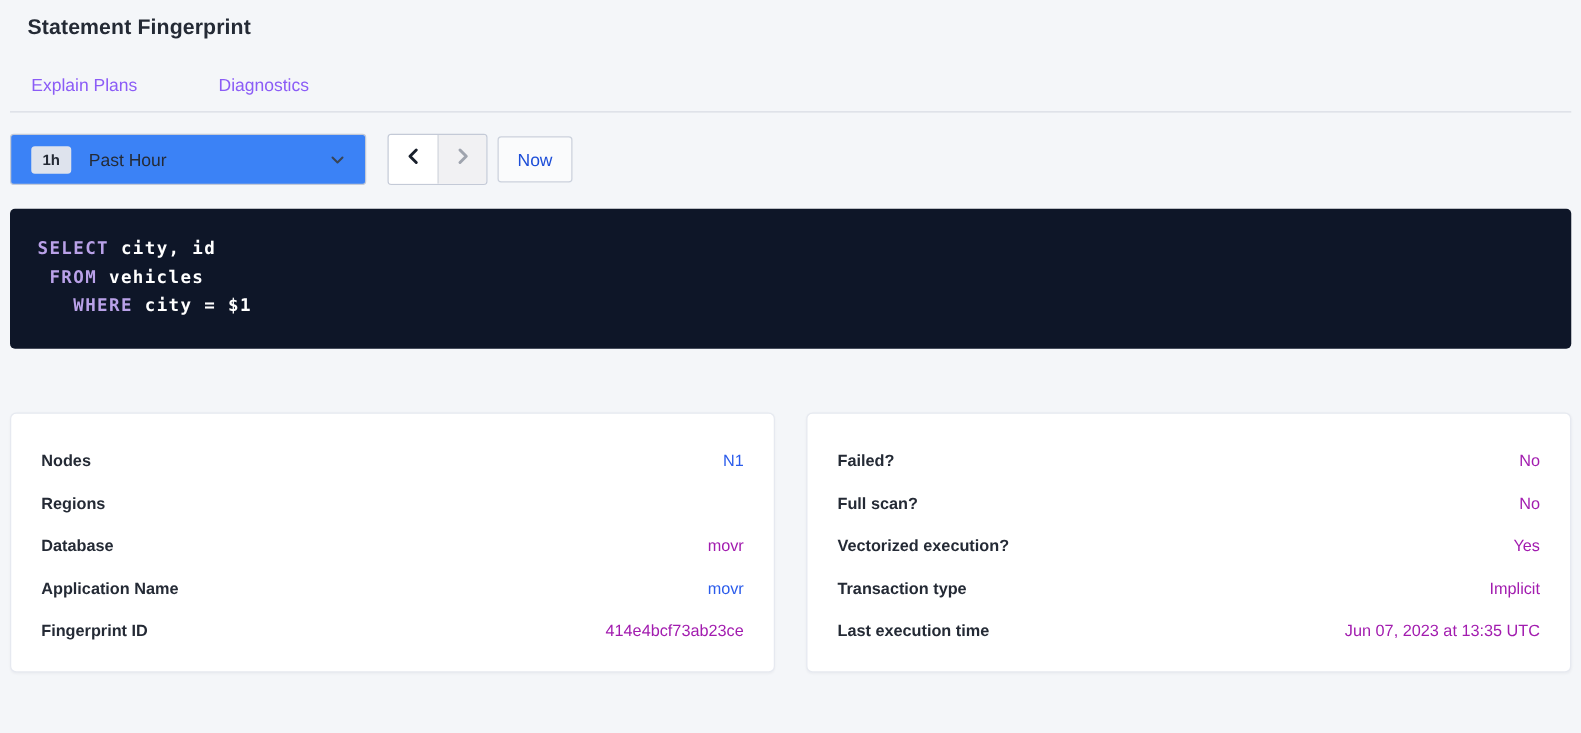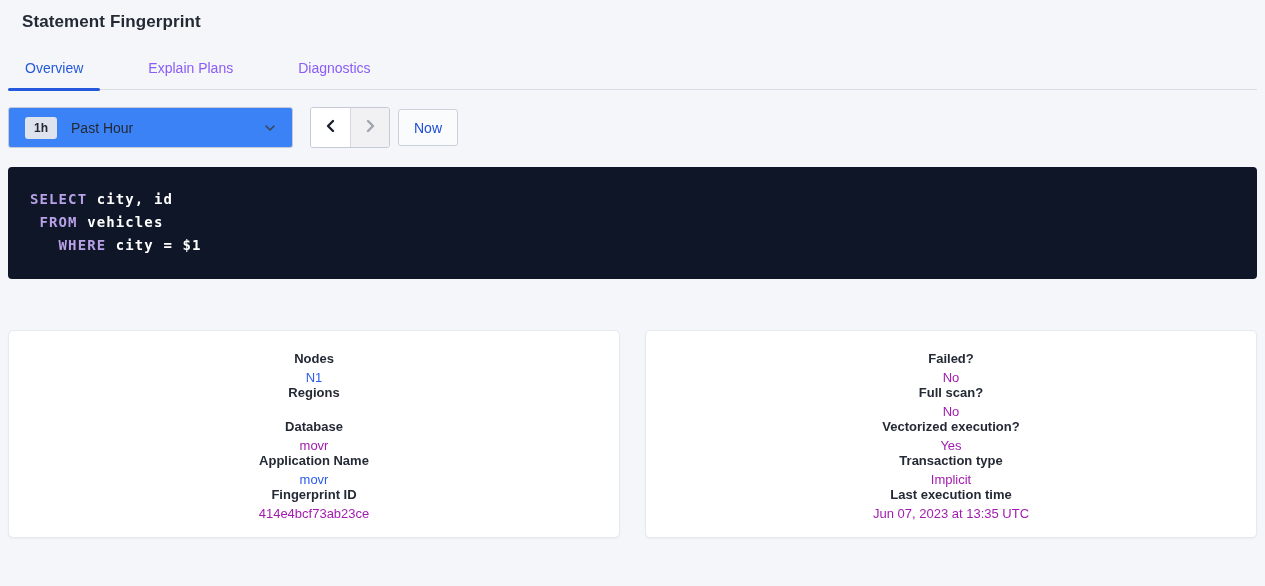--- a/index.html
+++ b/index.html
@@ -159,21 +159,20 @@
     border: 1px solid #e6e9f0;
     border-radius: 5px;
     box-shadow: 0 1px 2px rgba(16,24,40,.04);
     padding: 20px 24px 18px;
   }
   .card-row {
     display: flex;
     align-items: center;
     justify-content: space-between;
     height: 34px;
-    flex-direction: column;
   }
   .card-row .row-label {
     font-size: 13px;
     font-weight: bold;
     color: #242a35;
   }
   .card-row .row-value {
     font-size: 13px;
     color: #a21caf;
     text-align: right;
@@ -181,21 +180,20 @@
   .card-row .row-value.link { color: #2b5ceb; cursor: pointer; }
 </style>
 </head>
 <body>
 
 <div class="page">
 
   <h1 class="page-title">Statement Fingerprint</h1>
 
   <div class="tabs">
-    <div class="tab tab--active">Overview</div>
     <div class="tab">Explain Plans</div>
     <div class="tab">Diagnostics</div>
   </div>
 
   <div class="controls">
 
     <div class="time-dropdown">
       <span class="time-badge">1h</span>
       <span class="time-label">Past Hour</span>
       <span class="chev">

